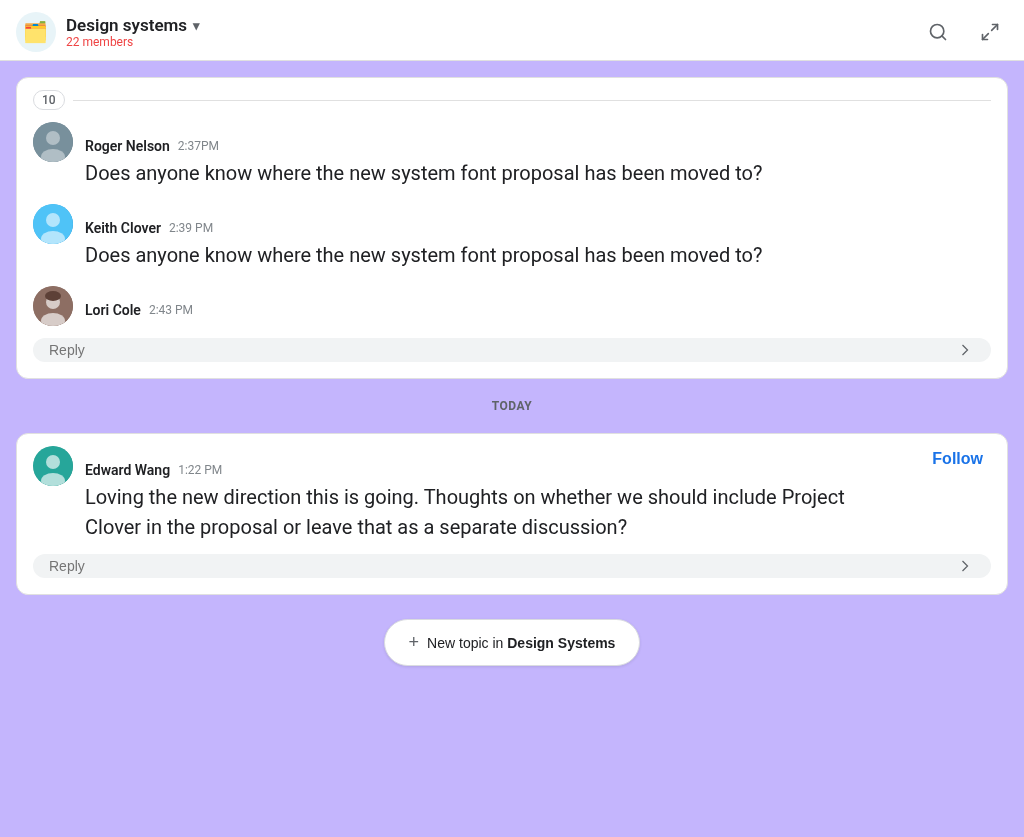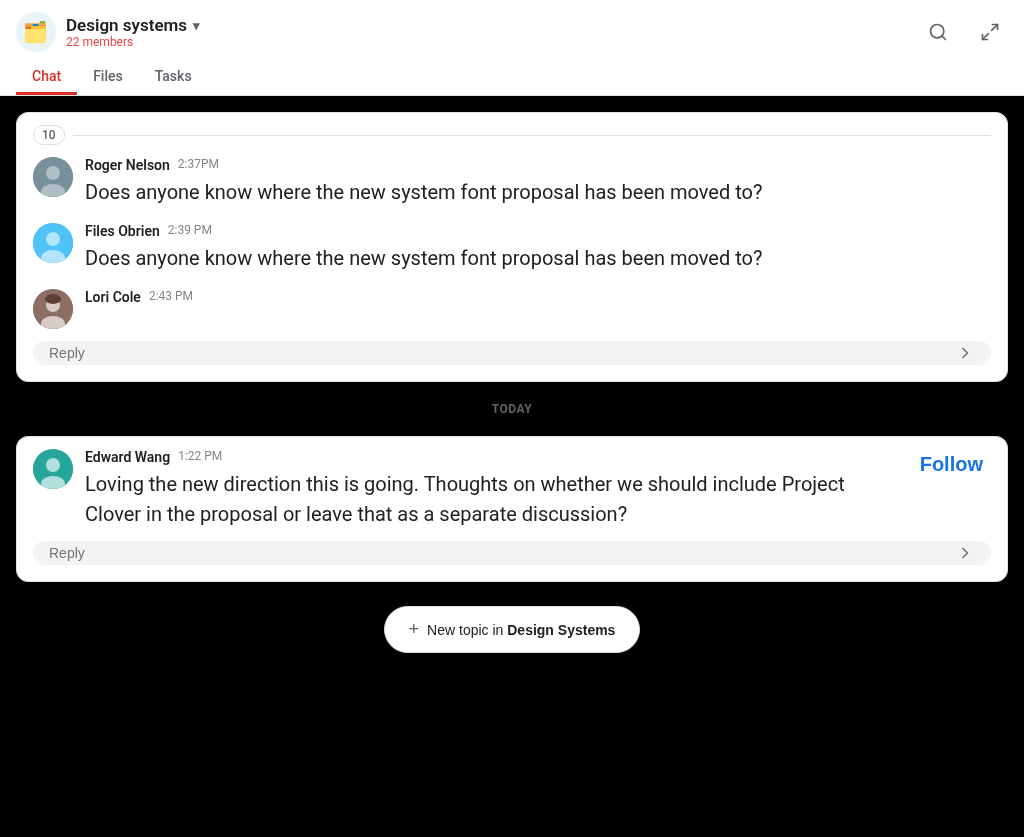--- a/index.html
+++ b/index.html
@@ -103,21 +103,21 @@
     }
 
     
     .main-content {
       flex: 1;
       overflow-y: auto;
       padding: 16px;
       display: flex;
       flex-direction: column;
       gap: 12px;
-      background: #000000;
+      background: #c4b5fd;
     }
 
     
     .thread-card {
       background: #fff;
       border-radius: 12px;
       border: 1px solid #e0e0e0;
       overflow: hidden;
     }
 
@@ -195,23 +195,24 @@
     .avatar-edward {
       background: linear-gradient(135deg, #80cbc4, #00796b);
     }
 
     .message-body {
       flex: 1;
     }
 
     .message-header {
       display: flex;
-      align-items: flex-start;
+      align-items: center;
       gap: 8px;
       margin-bottom: 4px;
+      margin-top: 16px;
     }
 
     .message-name {
       font-size: 14px;
       font-weight: 600;
       color: #202124;
     }
 
     .message-time {
       font-size: 12px;
@@ -220,21 +221,21 @@
 
     .message-text {
       font-size: 20px;
       color: #202124;
       line-height: 1.5;
     }
 
     
     .follow-btn {
       color: #1a73e8;
-      font-size: 20px;
+      font-size: 16px;
       font-weight: 600;
       background: transparent;
       border: none;
       cursor: pointer;
       padding: 4px 8px;
       border-radius: 4px;
       margin-left: 34px;
     }
 
     .message-header-row {
@@ -337,25 +338,20 @@
         <svg width="20" height="20" viewBox="0 0 24 24" fill="none" stroke="currentColor" stroke-width="2" stroke-linecap="round" stroke-linejoin="round">
           <polyline points="15 3 21 3 21 9"></polyline>
           <polyline points="9 21 3 21 3 15"></polyline>
           <line x1="21" y1="3" x2="14" y2="10"></line>
           <line x1="3" y1="21" x2="10" y2="14"></line>
         </svg>
       </button>
     </div>
   </div>
 
-  <div class="tabs">
-    <div class="tab active">Chat</div>
-    <div class="tab">Files</div>
-    <div class="tab">Tasks</div>
-  </div>
 </div>
 
 <div class="main-content">
 
   <div class="thread-card">
 
     <div class="collapsed-bar">
       <span class="collapsed-count">10</span>
       <div class="collapsed-line"></div>
     </div>
@@ -382,21 +378,21 @@
       <div class="message">
         <div class="avatar avatar-keith">
           <svg width="40" height="40" viewBox="0 0 40 40">
             <circle cx="20" cy="20" r="20" fill="#4fc3f7"></circle>
             <circle cx="20" cy="16" r="7" fill="#b3e5fc"></circle>
             <ellipse cx="20" cy="35" rx="12" ry="8" fill="#b3e5fc"></ellipse>
           </svg>
         </div>
         <div class="message-body">
           <div class="message-header">
-            <span class="message-name">Files Obrien</span>
+            <span class="message-name">Keith Clover</span>
             <span class="message-time">2:39 PM</span>
           </div>
           <div class="message-text">Does anyone know where the new system font proposal has been moved to?</div>
         </div>
       </div>
 
       <div class="message">
         <div class="avatar avatar-lori">
           <svg width="40" height="40" viewBox="0 0 40 40">
             <circle cx="20" cy="20" r="20" fill="#8d6e63"></circle>

